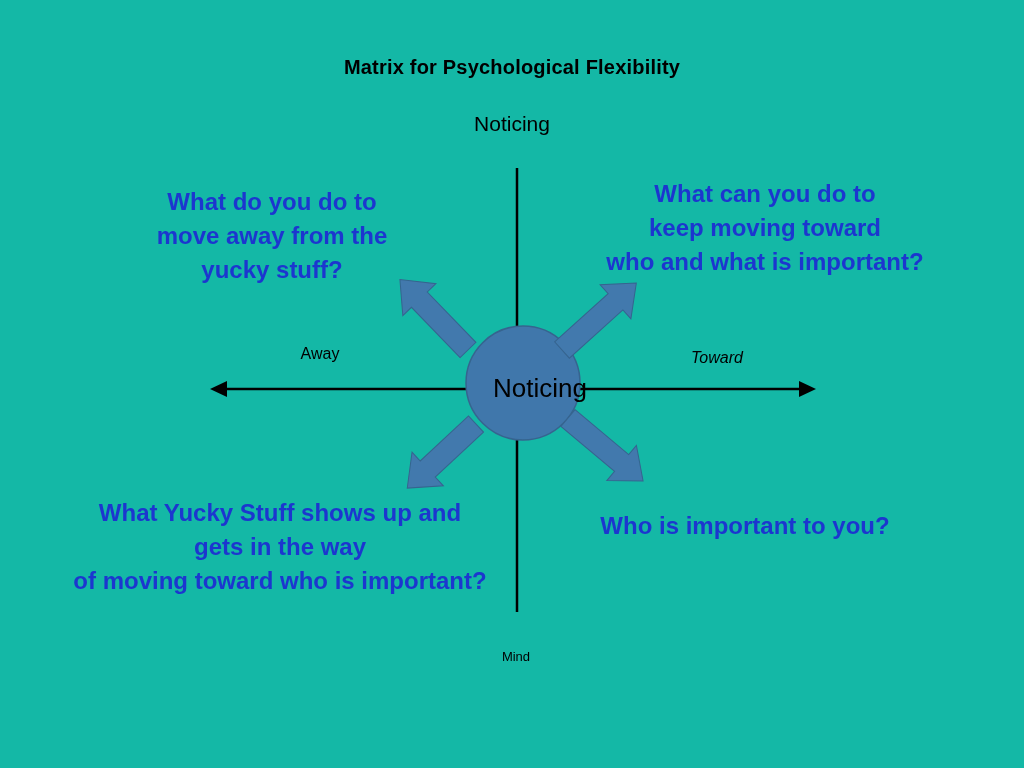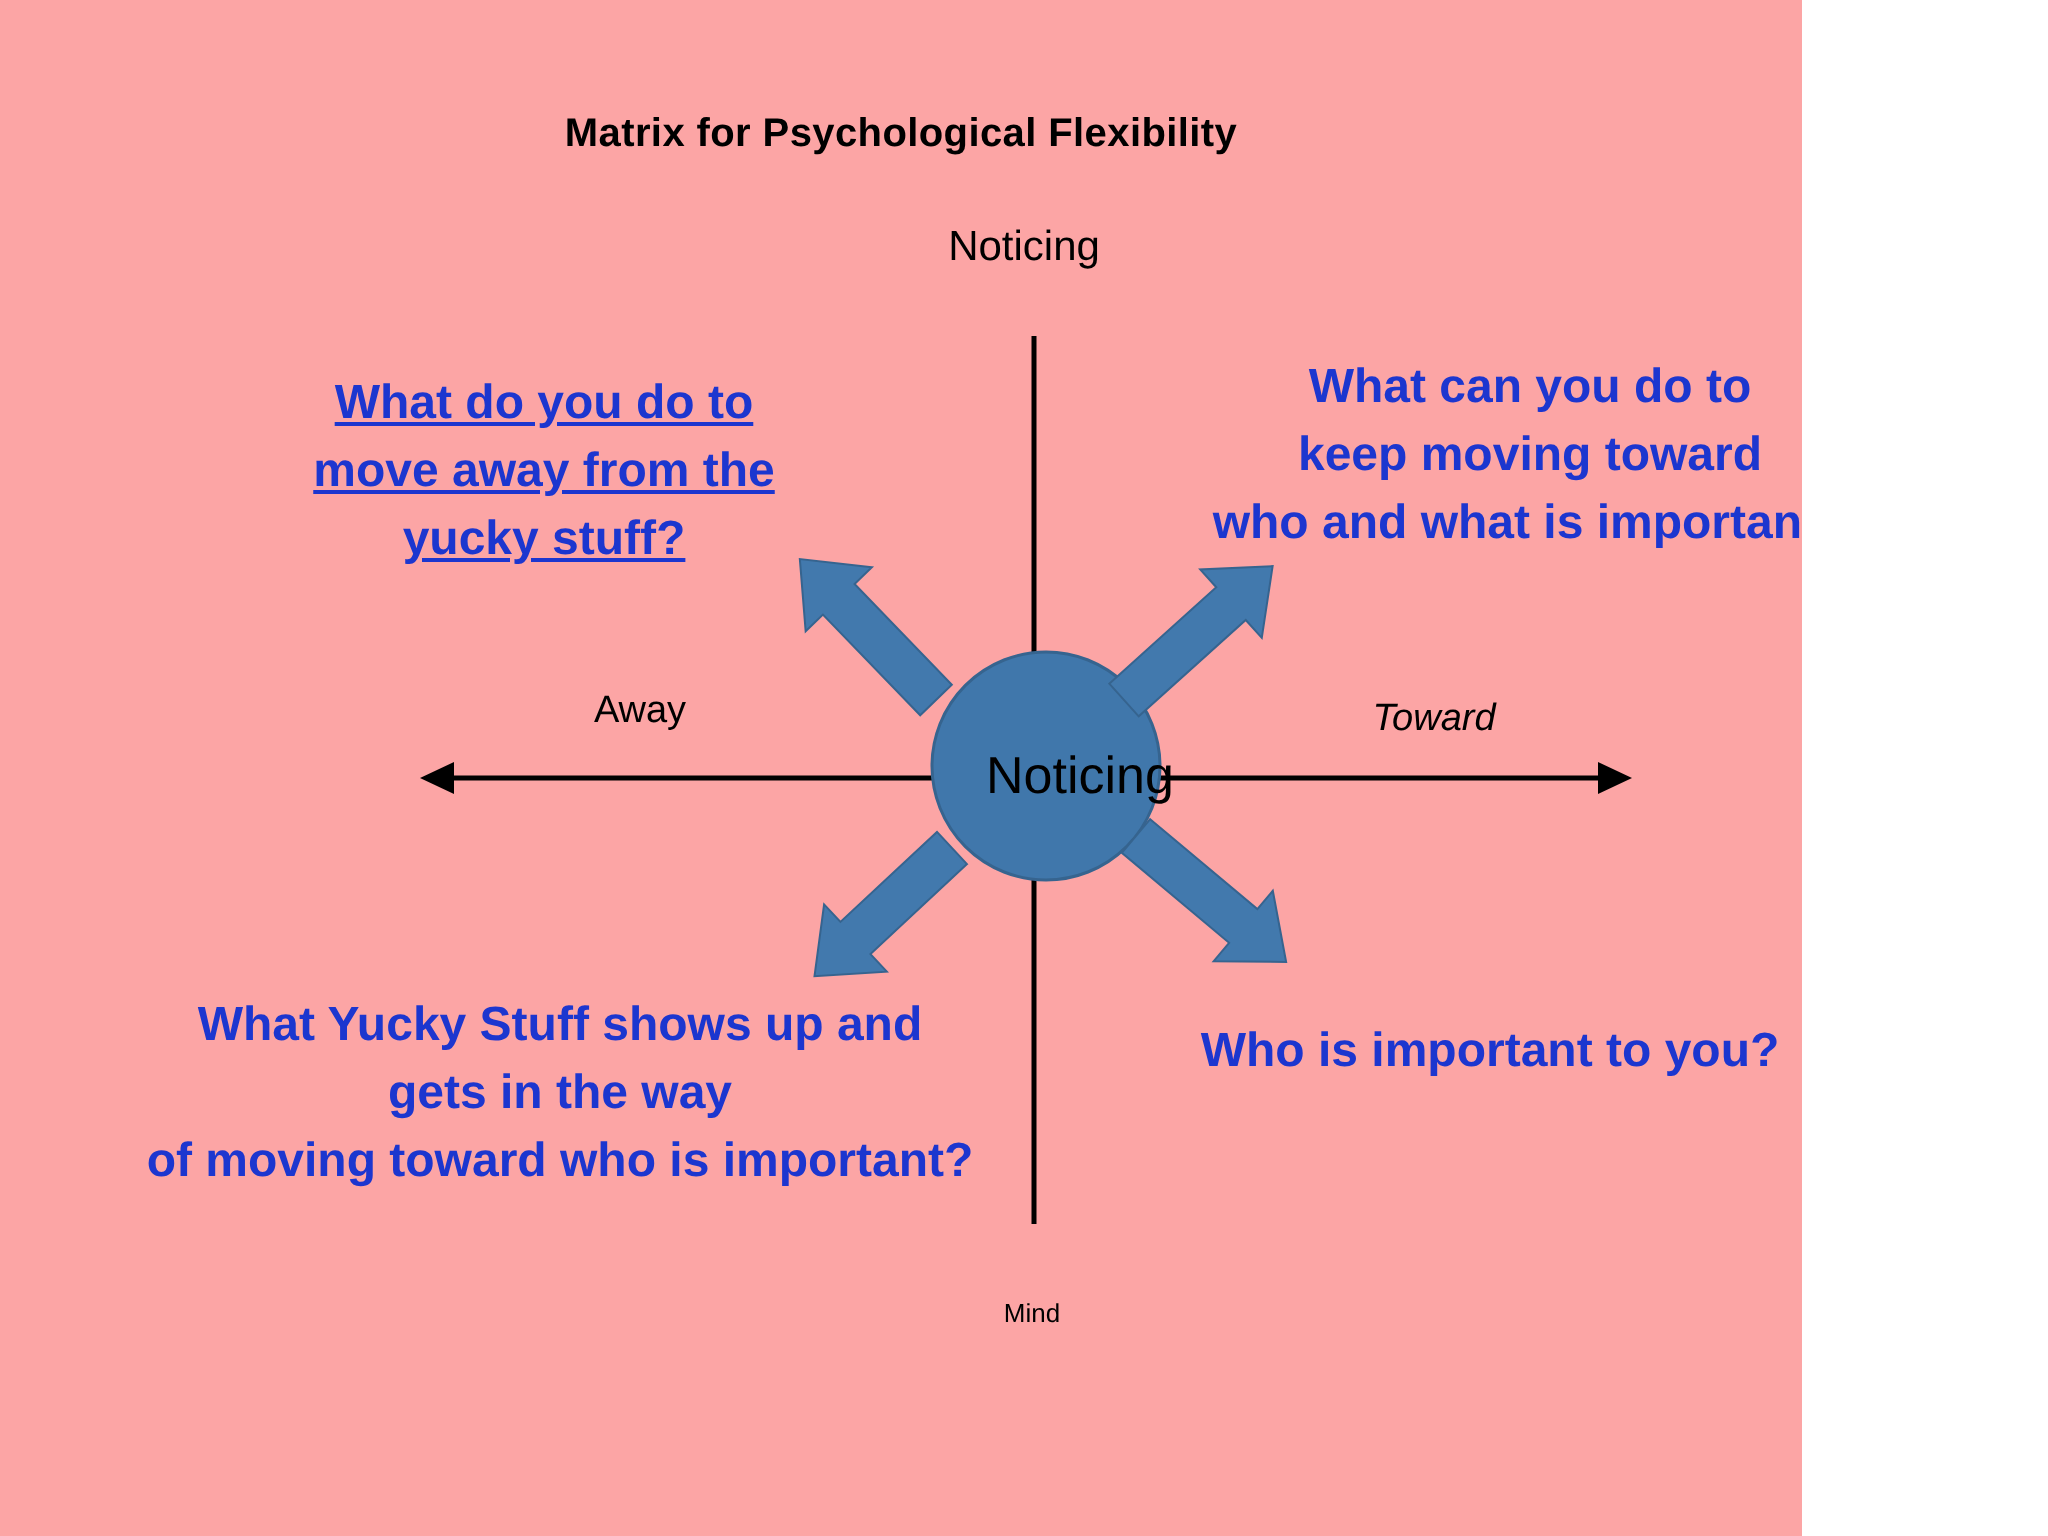--- a/index.html
+++ b/index.html
@@ -1,57 +1,57 @@
 <!DOCTYPE html>
 <html><head>
 <meta charset="utf-8">
 <style>
   * { margin: 0; padding: 0; box-sizing: border-box; }
   html, body { background: #ffffff; font-family: "Liberation Sans", sans-serif; }
   .canvas {
     position: relative;
-    width: 901px;
+    width: 1024px;
     height: 768px;
-    background: #fca5a5;
+    background: #14b8a6;
     overflow: hidden;
   }
   .diagram-svg { position: absolute; left: 0; top: 0; }
   .title {
     position: absolute;
     top: 56px;
     left: 0;
     width: 100%;
     text-align: center;
     font-size: 20px;
     font-weight: bold;
     color: #000000;
     letter-spacing: 0.2px;
   }
   .axis-label {
     position: absolute;
     color: #000000;
-    font-size: 19px;
+    font-size: 16px;
     transform: translateX(-50%);
     white-space: nowrap;
   }
   .lbl-sensing { left: 512px; top: 112px; font-size: 21px; }
   .lbl-away    { left: 320px; top: 345px; }
   .lbl-toward  { left: 717px; top: 349px; font-style: italic; }
   .lbl-mind    { left: 516px; top: 649px; font-size: 13px; }
   .quad {
     position: absolute;
     color: #1c36cf;
     font-weight: bold;
     font-size: 24px;
     line-height: 34px;
     text-align: center;
     white-space: pre-line;
     transform: translateX(-50%);
   }
-  .q-tl { left: 272px; top: 185px; width: 400px; text-decoration: underline; }
+  .q-tl { left: 272px; top: 185px; width: 400px; }
   .q-tr { left: 765px; top: 177px; width: 400px; }
   .q-bl { left: 280px; top: 496px; width: 500px; }
   .q-br { left: 745px; top: 509px; width: 400px; }
   .center-label {
     position: absolute;
     left: 523px;
     top: 388px;
     transform: translate(-50%, -50%);
     color: #000000;
     font-size: 26px;

